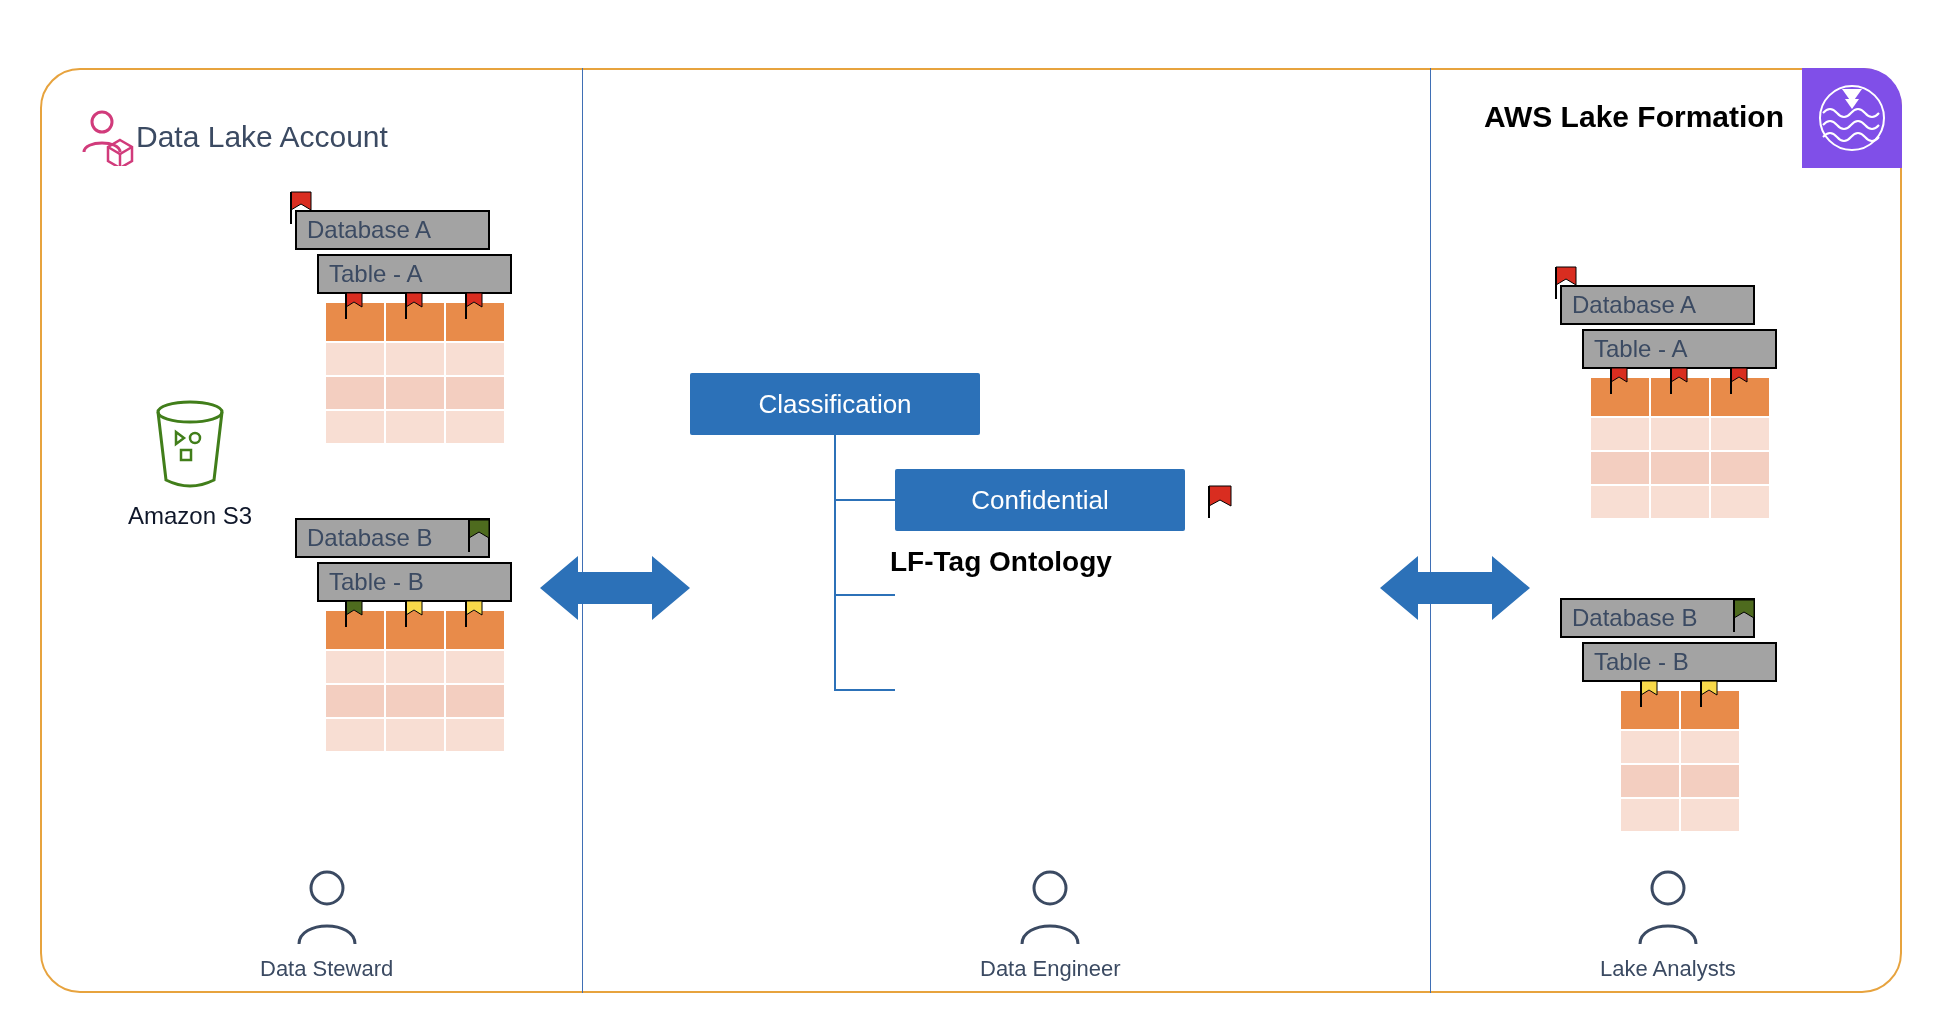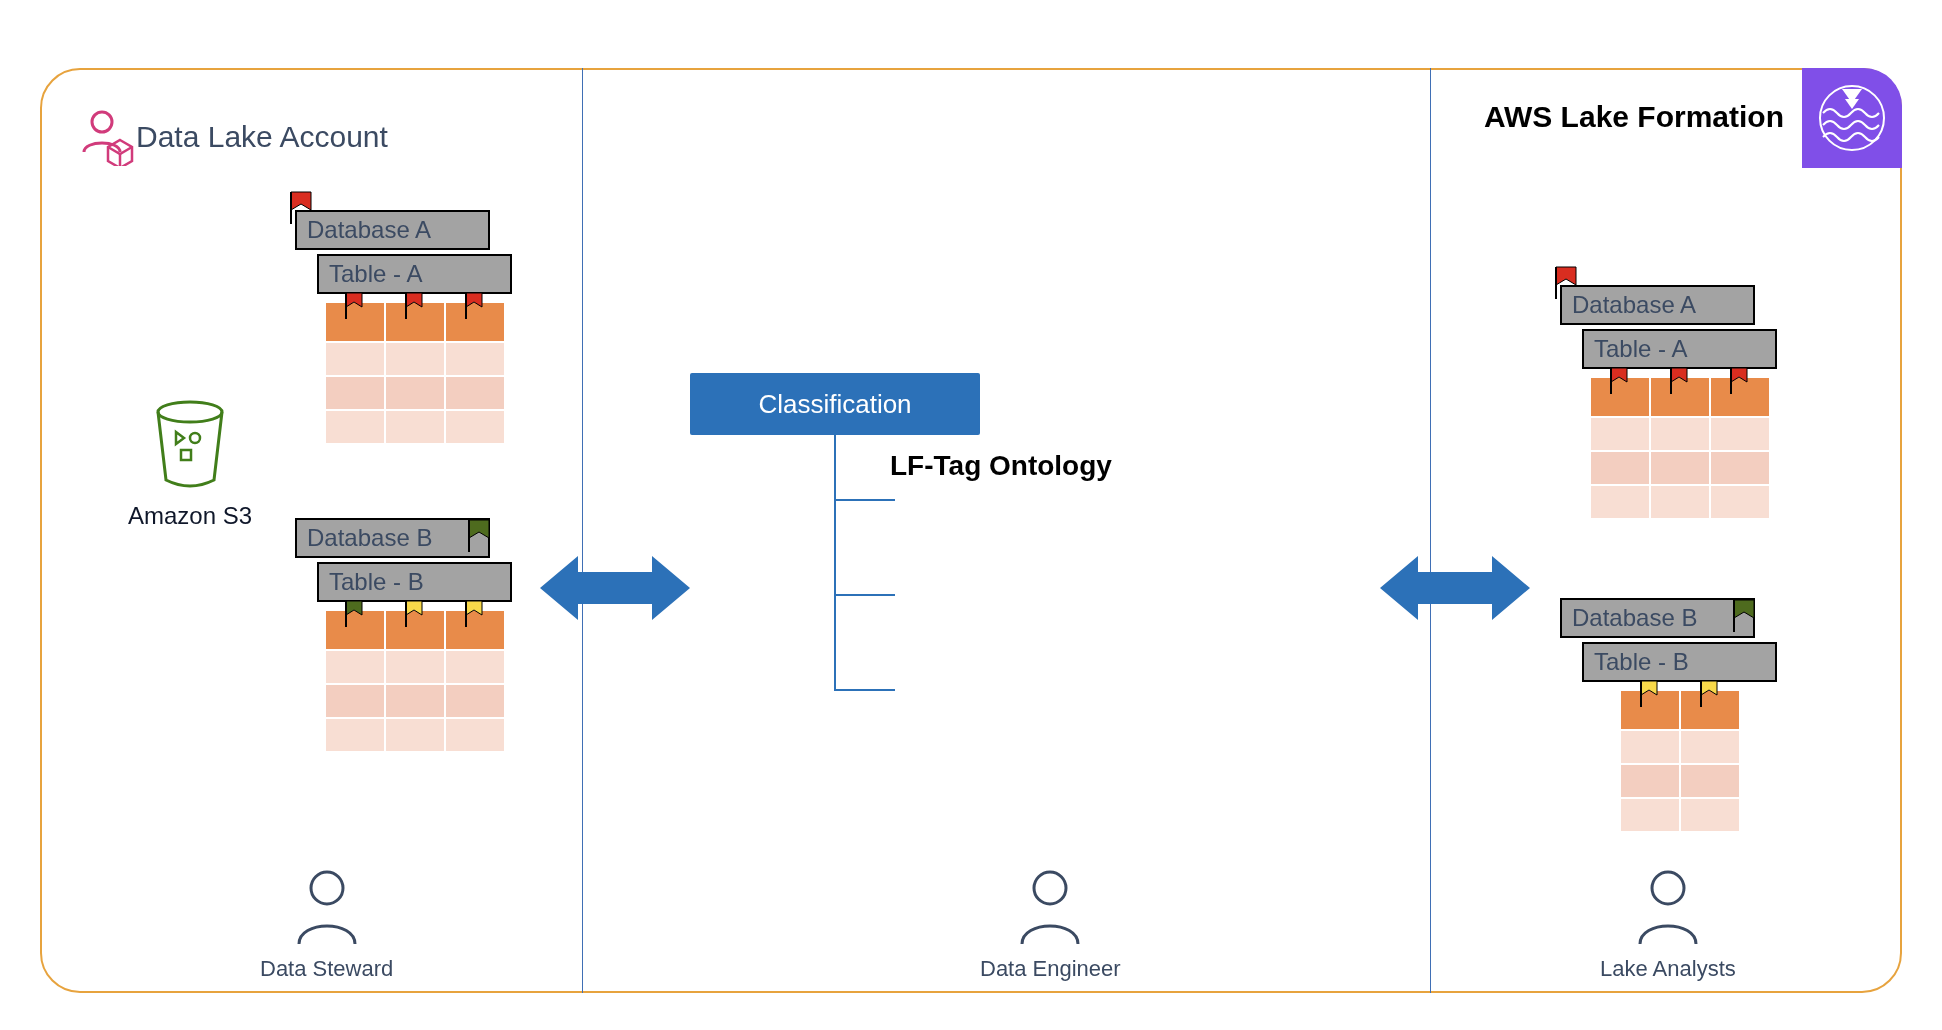--- a/index.html
+++ b/index.html
@@ -289,20 +289,27 @@
   <polygon points="0,40 38,8 38,24 112,24 112,8 150,40 112,72 112,56 38,56 38,72" fill="#2C71B8"></polygon>
 </svg>
 
 <div class="ontology">
   <div class="onode oroot">Classification</div>
   <svg style="position:absolute; left:145px; top:62px; overflow:visible" width="70" height="300">
     <polyline points="0,0 0,65 60,65" fill="none" stroke="#2C71B8" stroke-width="2"></polyline>
     <polyline points="0,65 0,160 60,160" fill="none" stroke="#2C71B8" stroke-width="2"></polyline>
     <polyline points="0,160 0,255 60,255" fill="none" stroke="#2C71B8" stroke-width="2"></polyline>
   </svg>
+  <div class="onode ochild">
+    <span>Confidential</span>
+    <svg class="sideflag">
+        <path d="M2 2h22v20l-11-6-11 6z" fill="#D92D20" stroke="#000"></path>
+        <line x1="2" y1="2" x2="2" y2="34" stroke="#000" stroke-width="2"></line>
+      </svg>
+  </div>
   <div class="ocap">LF-Tag Ontology</div>
 </div>
 
 <div class="db-stack" style="left:1560px; top:285px">
   <svg class="flag red" style="left:-6px; top:-20px">
       <path d="M2 2h20v18l-10-6-10 6z" fill="#D92D20" stroke="#000"></path>
       <line x1="2" y1="2" x2="2" y2="34" stroke="#000" stroke-width="2"></line>
     </svg>
   <div class="db-label">Database A</div>
   <div class="tb-label">Table - A</div>

